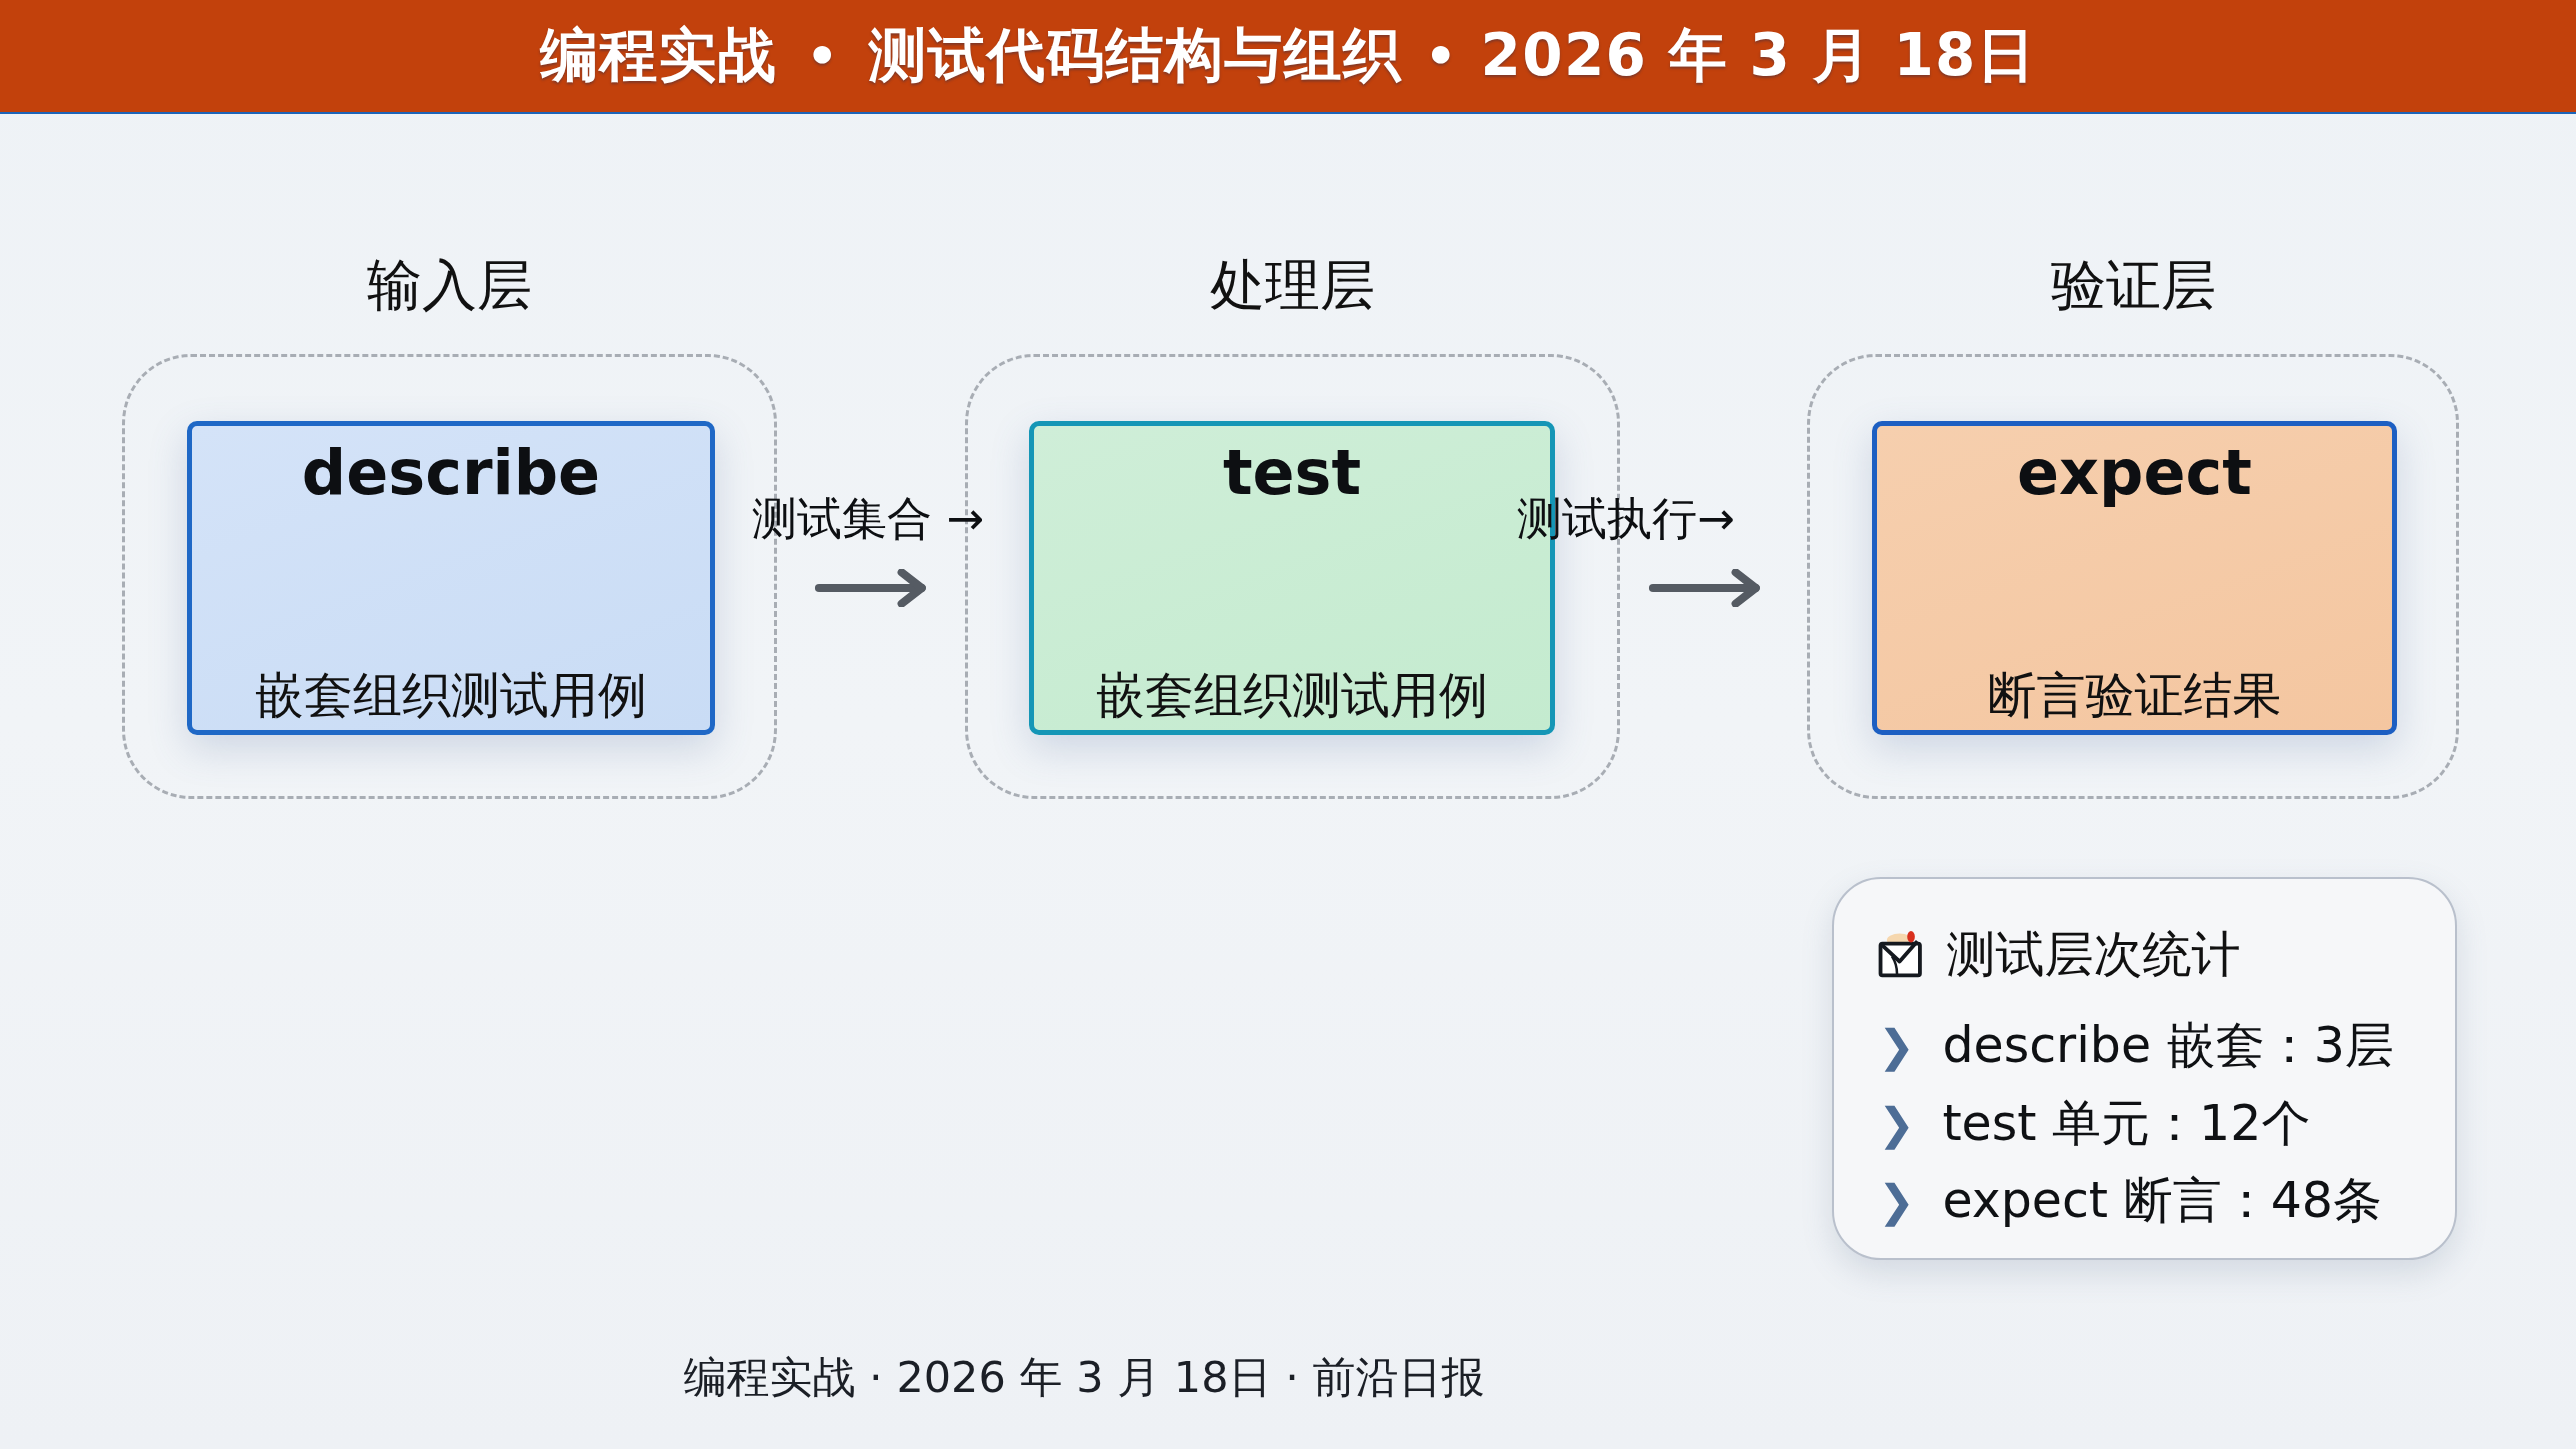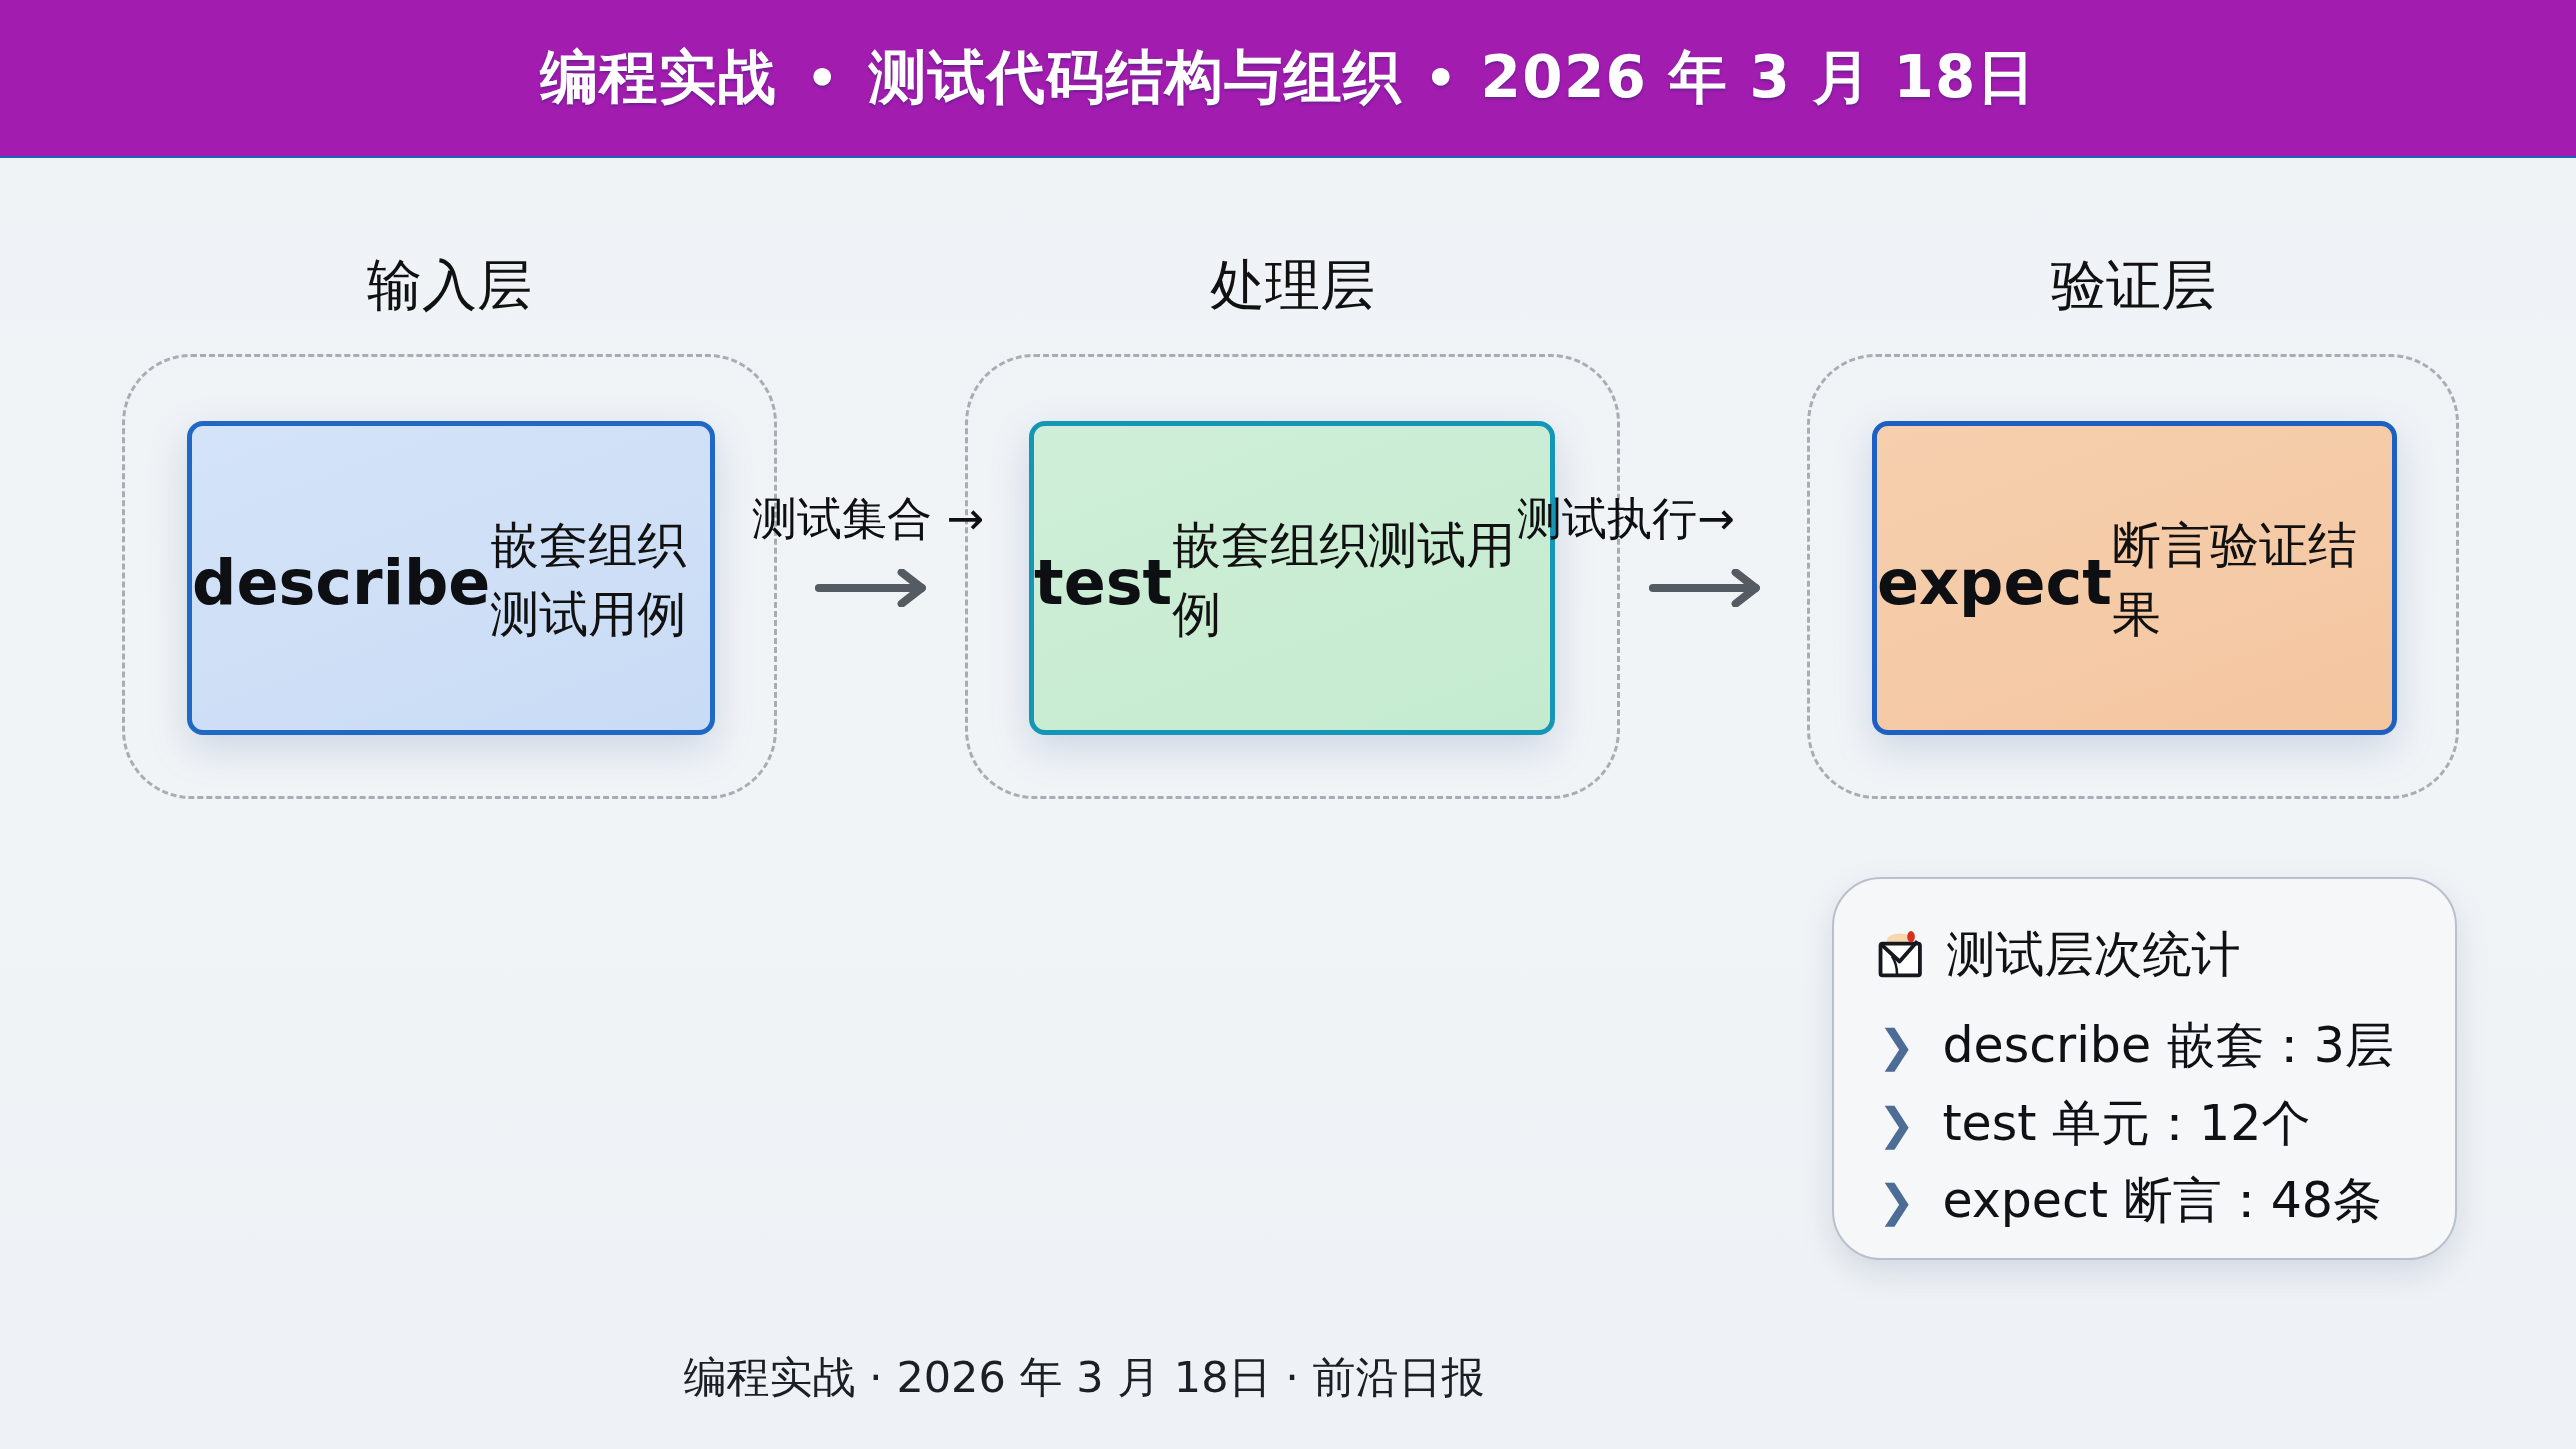--- a/index.html
+++ b/index.html
@@ -6,44 +6,44 @@
     html, body {
       width: 2576px; height: 1449px; overflow: hidden;
       font-family: "DejaVu Sans", "Liberation Sans", sans-serif;
     }
     body {
       position: relative;
       background: linear-gradient(180deg, #eef2f6 0%, #f1f4f7 50%, #eef1f5 100%);
       color: #111418;
     }
     .header {
-      position: absolute; left: 0; top: 0; width: 2576px; height: 158px;
-      background: #a21caf;
+      position: absolute; left: 0; top: 0; width: 2576px; height: 114px;
+      background: #c2410c;
       border-bottom: 2.5px solid #1d64b8;
       display: flex; align-items: center; justify-content: center;
       color: #ffffff; font-size: 58px; font-weight: bold;
       letter-spacing: 1.3px;
       text-shadow: 0 1.9px 2.5px rgba(10,40,90,0.35);
     }
     .header .sep { margin: 0 29px; font-size: 50px; }
     .header .sep2 { margin: 0 22.6px; font-size: 50px; }
 
     .layer-title {
       position: absolute; top: 248px; height: 75px; width: 377px;
       text-align: center; font-size: 55px; font-weight: normal; color: #111;
       line-height: 75px;
     }
     .outer {
       position: absolute; top: 354px; height: 445px;
       border: 3.8px dashed #a8adb4; border-radius: 69px;
     }
     .node {
       position: absolute; top: 421px; height: 314px;
-      border-radius: 16px; border: 5.7px solid;
-      display: flex; flex-direction: row; align-items: center; justify-content: space-between;
+      border-radius: 10px; border: 5.7px solid;
+      display: flex; flex-direction: column; align-items: center; justify-content: space-between;
       box-shadow: 0 14px 38px rgba(80,110,160,0.22);
     }
     .node .name { font-size: 62px; font-weight: bold; color: #0d0f12; line-height: 75px; margin-top: 8.8px; }
     .node .desc { font-size: 49px; color: #111; line-height: 69px; margin-top: 3.8px; }
     .node.blue { background: linear-gradient(160deg, #d4e3f8 0%, #c9dcf5 100%); border-color: #1f68c6; }
     .node.green { background: linear-gradient(160deg, #cfeed8 0%, #c4ebcf 100%); border-color: #1596b6; }
     .node.orange { background: linear-gradient(160deg, #f6cfae 0%, #f4c6a0 100%); border-color: #1d5fc2; }
 
     .edge-label {
       position: absolute; top: 487px; height: 63px; line-height: 63px;

